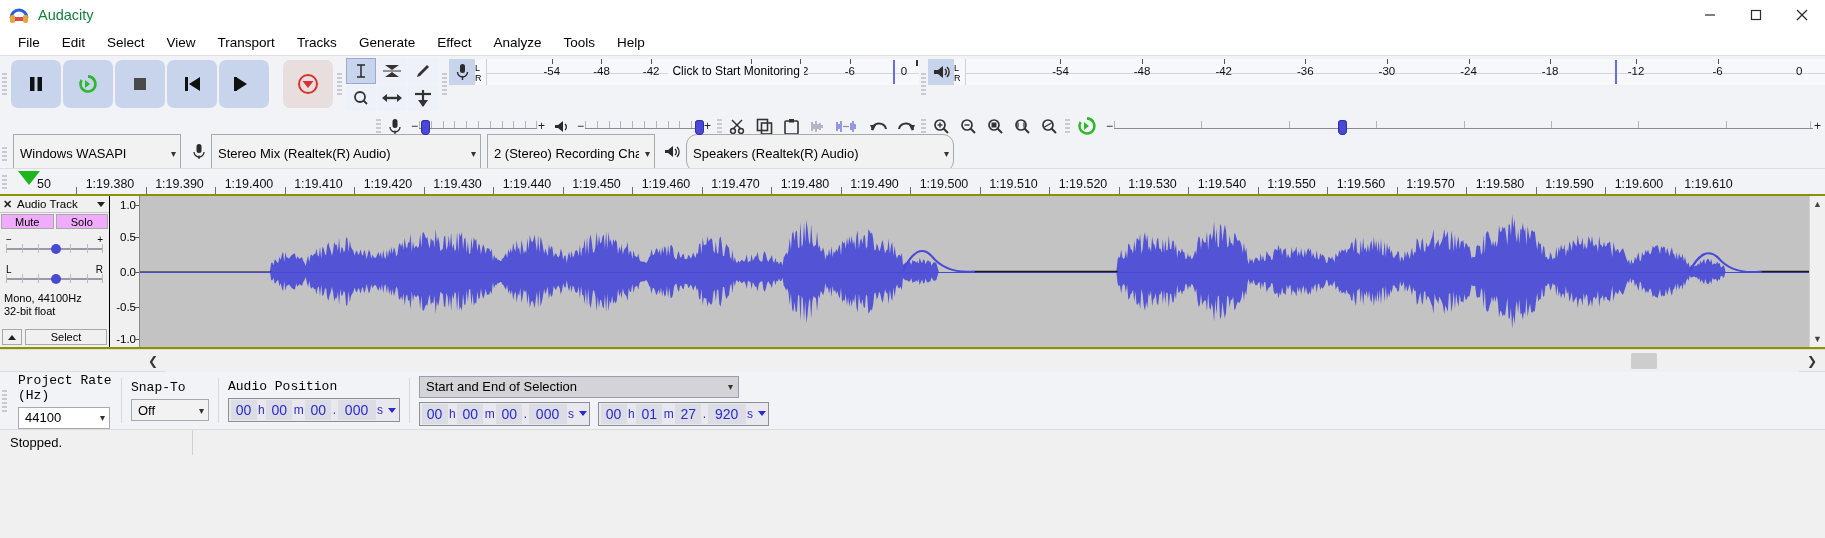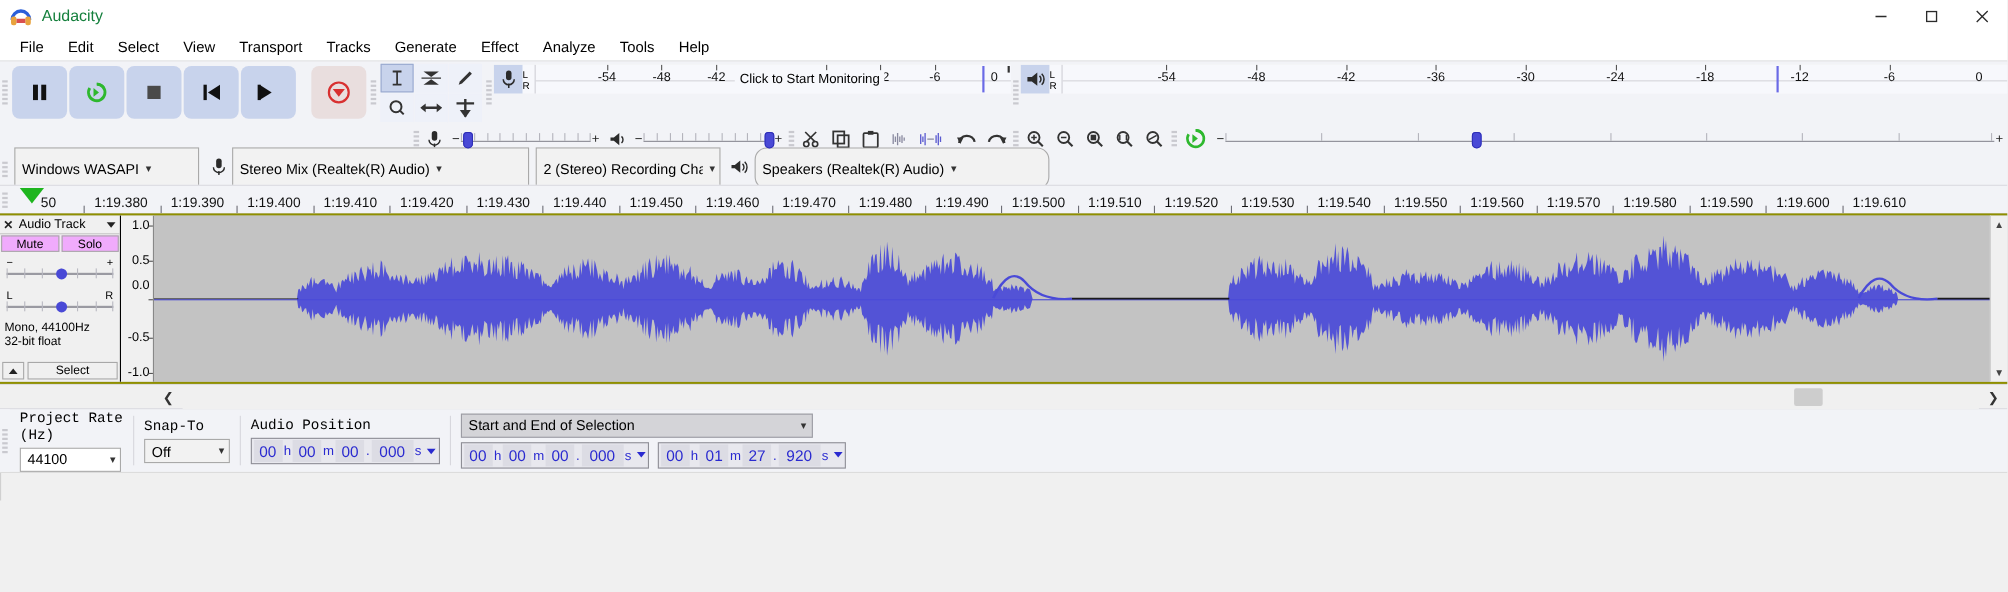--- a/index.html
+++ b/index.html
@@ -52,21 +52,21 @@
   .slider-wrap { display:flex; align-items:center; height:26px; padding:0 3px; }
   .slider { position:relative; height:20px; }
   .slider .track { position:absolute; left:0; right:0; top:12px; height:1px; background:#8a8a93; }
   .slider .ticks { position:absolute; left:0; right:0; top:5px; height:7px; }
   .slider .ticks i { position:absolute; width:1px; height:7px; background:#b4b4bc; top:0; }
   .slider .thumb { position:absolute; width:9px; height:15px; background:#4949d6; border-radius:4px 4px 5px 5px; top:4px; box-shadow:inset 0 0 0 1px #2e2eb5; }
   .plus-minus { font-size:12px; color:#222; width:9px; text-align:center; }
 
   
   .device-row { display:flex; align-items:center; height:26px; gap:0; }
-  .combo { height:38px; background:#f2f2f2; border:1px solid #a9a9a9; display:flex; align-items:center; padding:0 4px 0 6px; font-size:13px; color:#000; }
+  .combo { height:38px; background:#f2f2f2; border:1px solid #a9a9a9; display:flex; align-items:center; justify-content:space-between; padding:0 4px 0 6px; font-size:13px; color:#000; }
   .combo .cv { overflow:hidden; white-space:nowrap; }
   .chev { font-size:10px; color:#333; margin-left:6px; }
 
   
   .ruler { height:26px; background:#f2f3f7; position:relative; border-top:1px solid #dcdce2; overflow:hidden; }
   .ruler-lbl { position:absolute; font-size:12.5px; color:#111; bottom:3px; transform:translateX(-50%); white-space:nowrap; }
   .ruler-tick { position:absolute; width:1px; background:#6d6d75; bottom:0; }
   .ruler-grab { position:absolute; left:0; top:0; width:9px; bottom:0; display:flex; flex-direction:column; justify-content:center; align-items:center; gap:2px; }
   .ruler-grab i { width:5px; height:2px; background:#c9c9cf; }
   .pin { position:absolute; left:18px; top:2px; width:0; height:0; border-left:11px solid transparent; border-right:11px solid transparent; border-top:14px solid #1eb51e; }
@@ -698,21 +698,21 @@
         </span>
       <span class="select-btn">Select</span>
     </div>
   </div>
 
   <div class="vruler">
     <span class="vr-lbl" style="top:9px">1.0</span>
     <span class="vr-tick" style="top:9px"></span>
     <span class="vr-lbl" style="top:41px">0.5</span>
     <span class="vr-tick" style="top:41px"></span>
-    <span class="vr-lbl" style="top:64px">0.0</span>
+    <span class="vr-lbl" style="top:76px">0.0</span>
     <span class="vr-tick" style="top:76px"></span>
     <span class="vr-lbl" style="top:111px">-0.5</span>
     <span class="vr-tick" style="top:111px"></span>
     <span class="vr-lbl" style="top:143px">-1.0</span>
     <span class="vr-tick" style="top:143px"></span>
   </div>
 
   <div class="wave">
     <i class="wave-zero"></i>
     <svg class="wave-svg" id="wave-svg" viewBox="0 0 1400 151" preserveAspectRatio="none">
@@ -817,15 +817,16 @@
         <span class="sp">
             <i></i>
           </span>
       </span>
     </span>
   </div>
   <div style="flex:1"></div>
 </div>
 
 <div class="statusbar">
+  <span class="st-cell" style="width:192px">Stopped.</span>
   <span class="st-sep"></span>
   <span class="st-cell" style="flex:1"></span>
 </div>
 
 </body></html>

